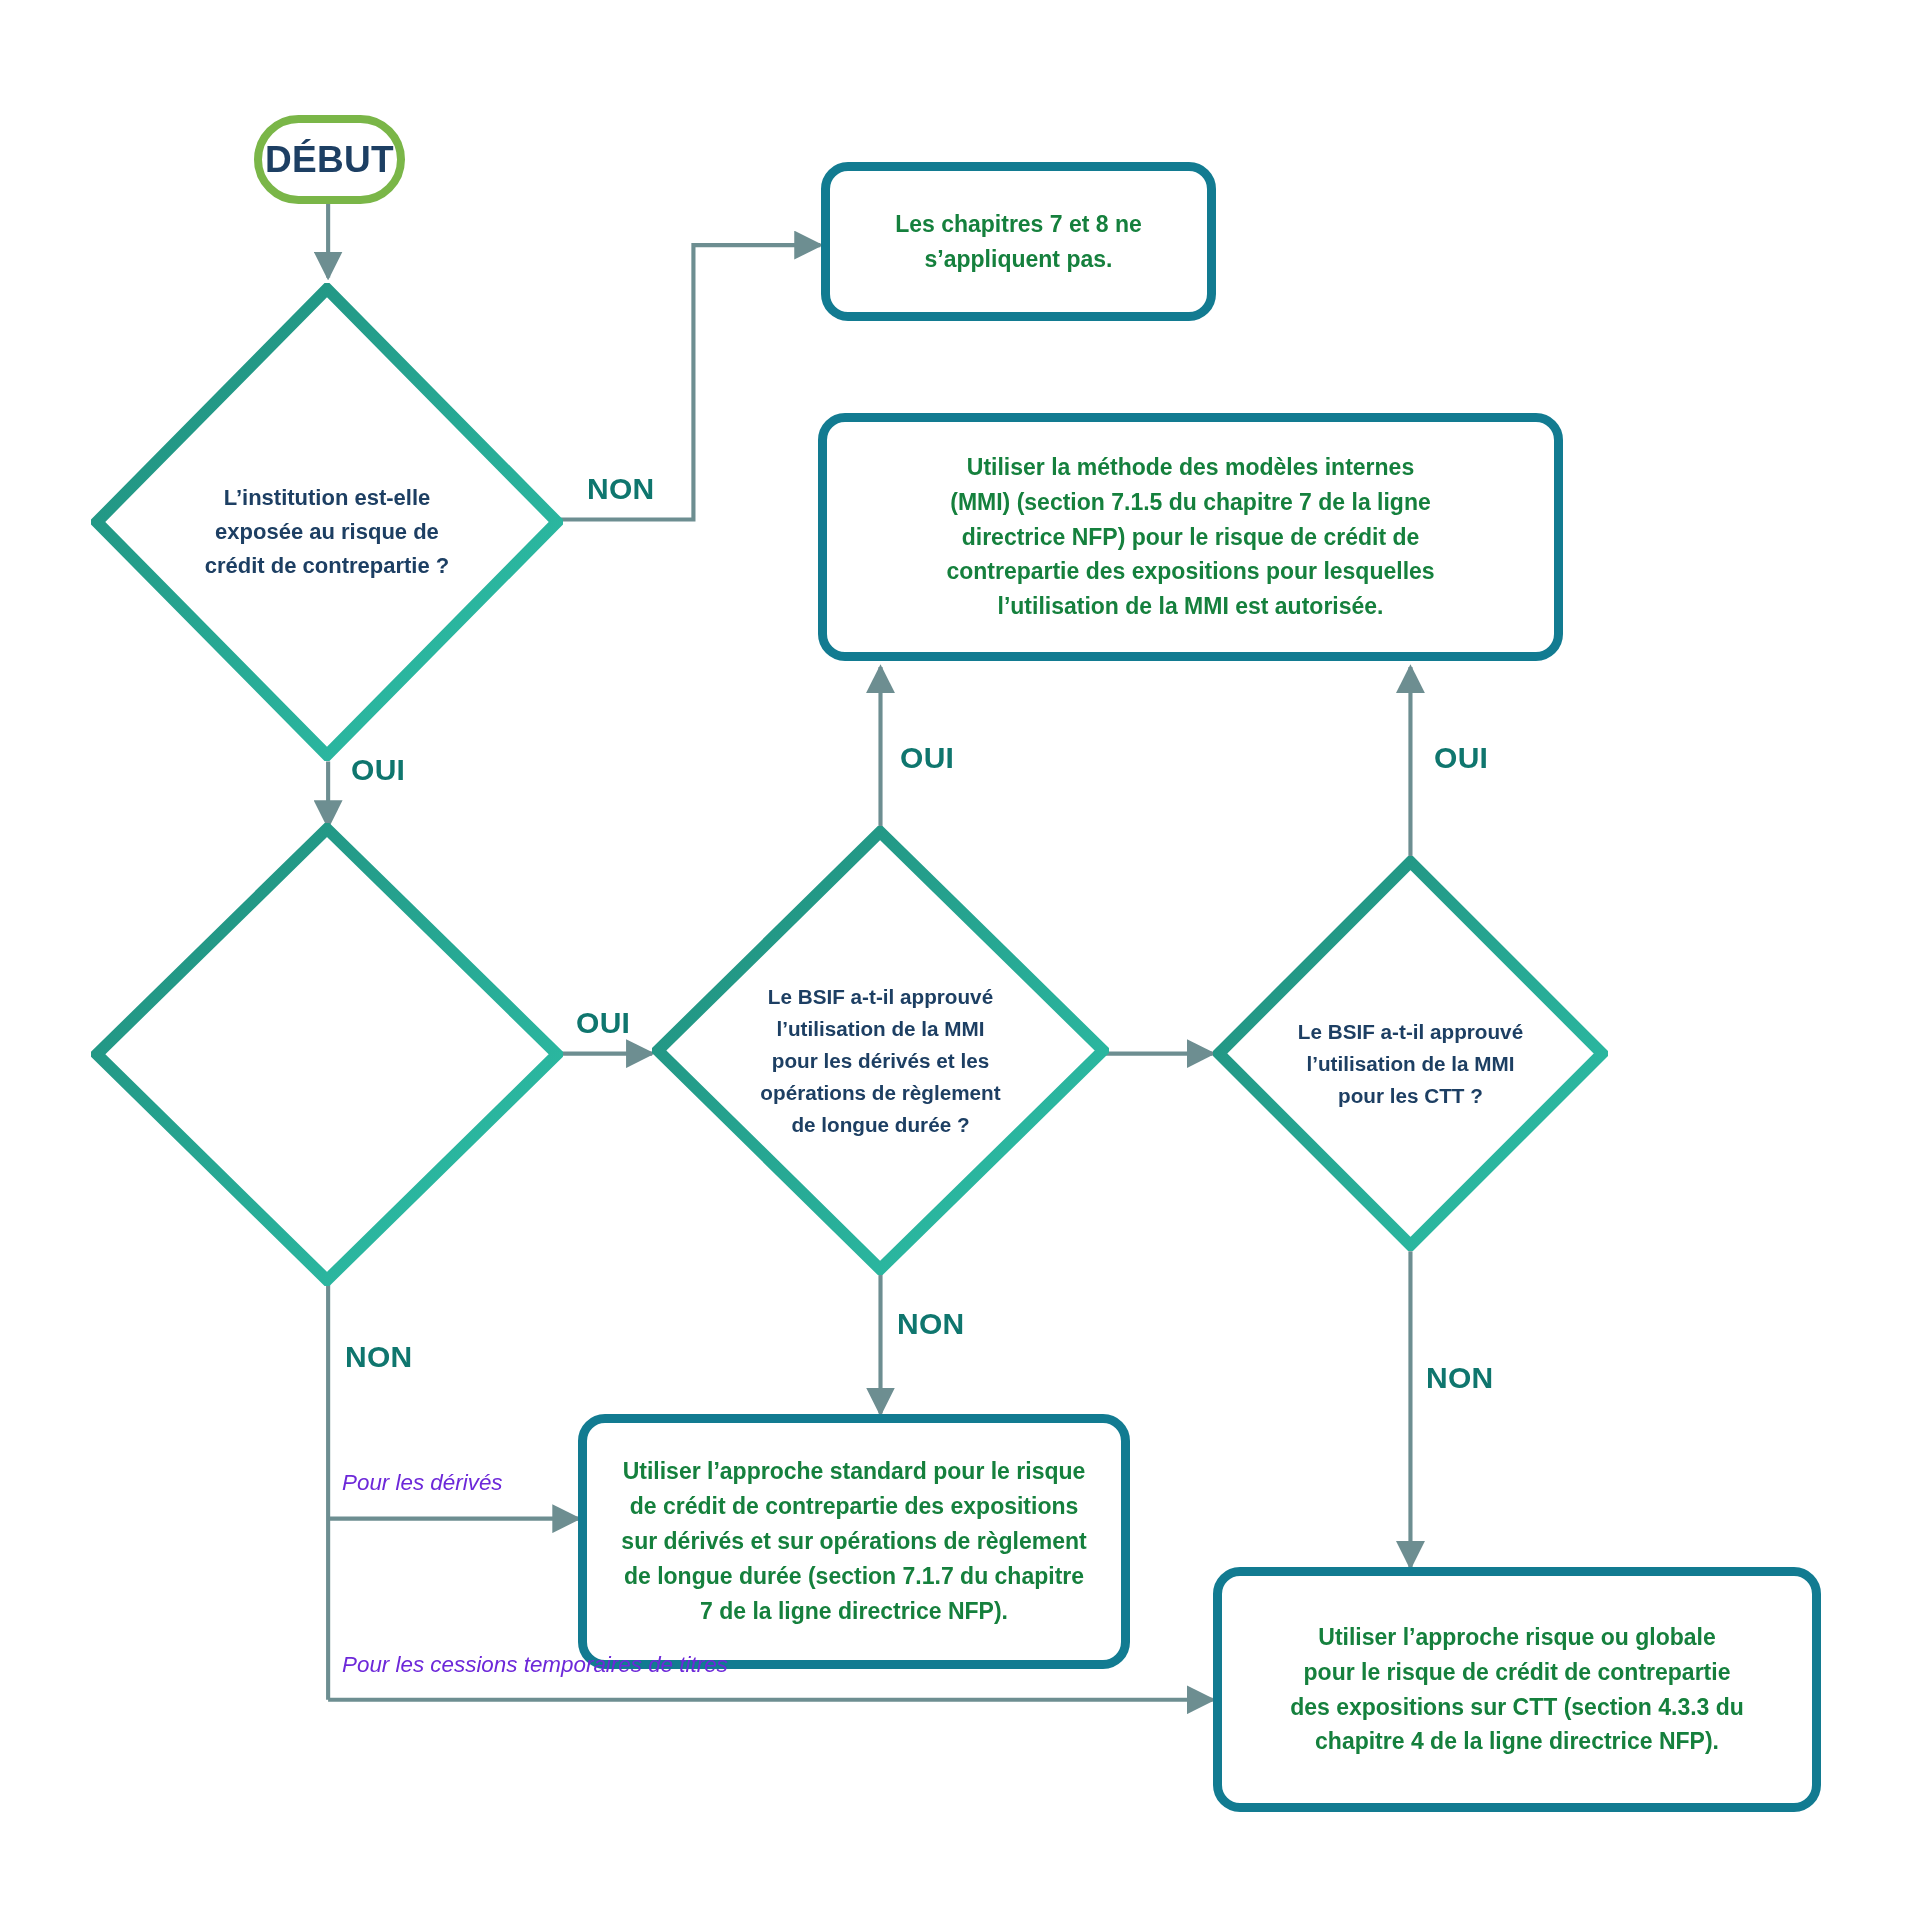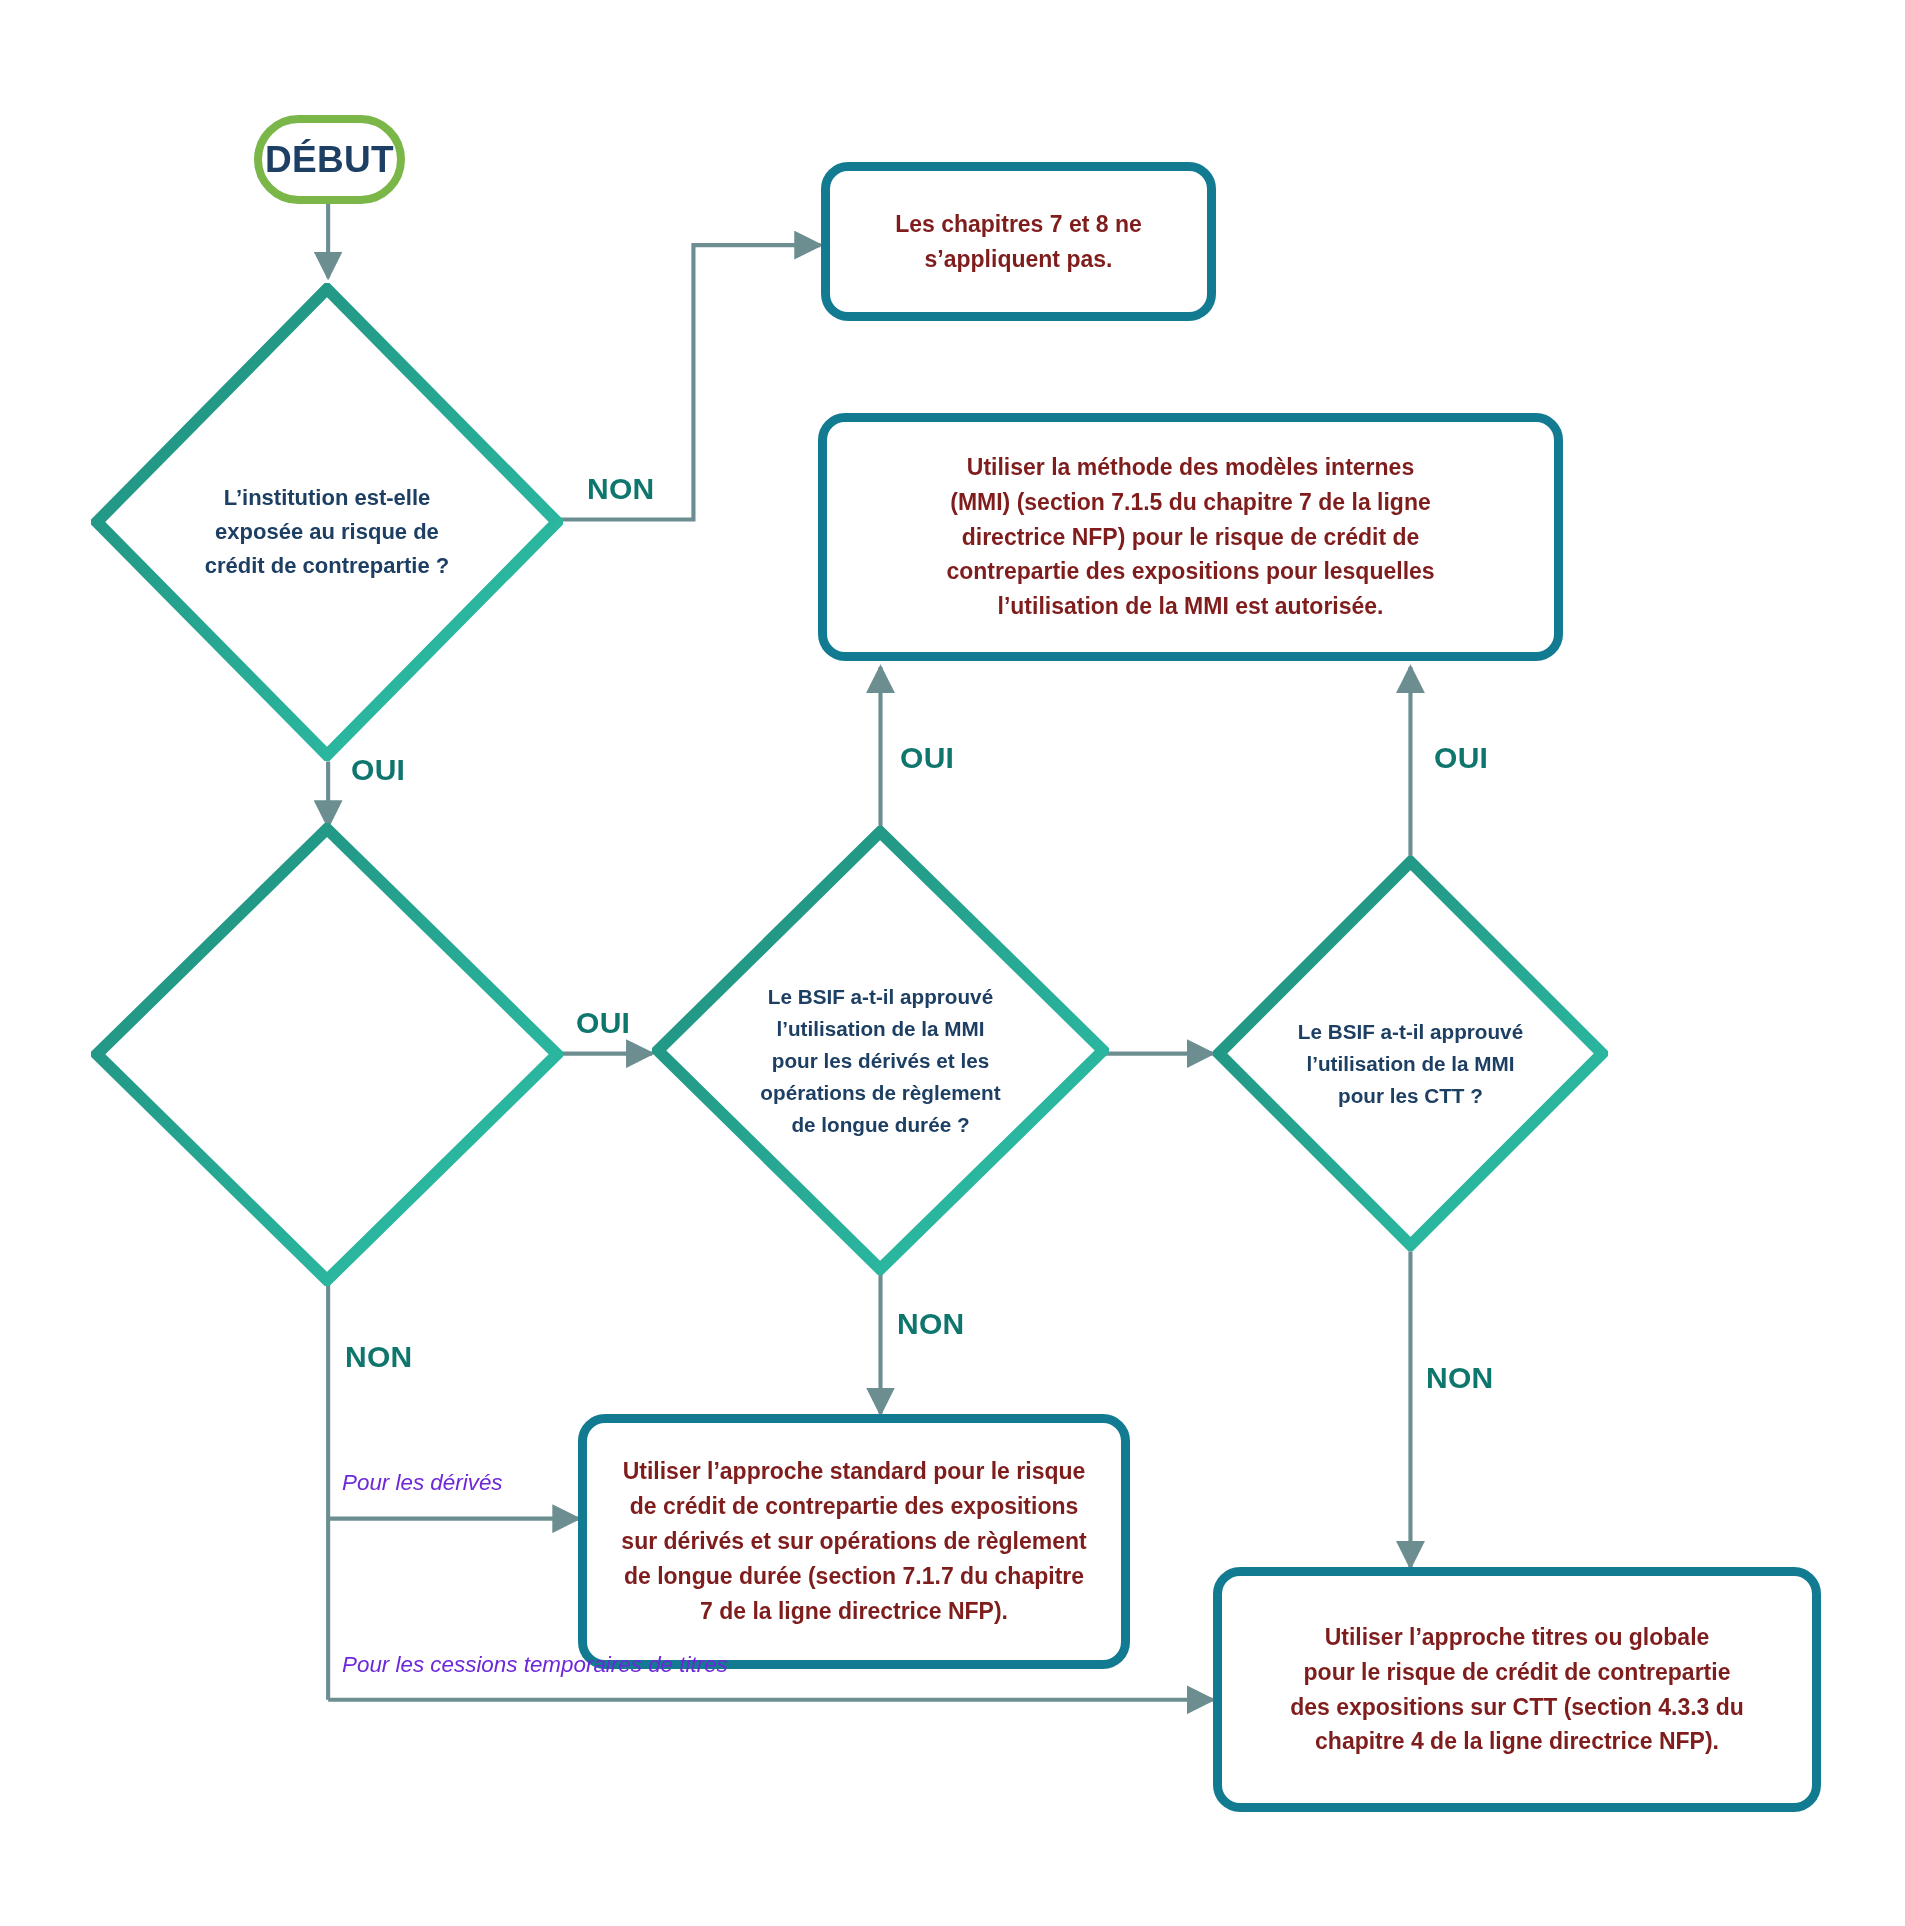--- a/index.html
+++ b/index.html
@@ -52,21 +52,21 @@
     border-radius: 27px;
     background: #ffffff;
     display: flex;
     align-items: center;
     justify-content: center;
     padding: 15.3px 25px;
   }
   .procbox .p-label {
     font-size: 23px;
     font-weight: bold;
-    color: #7f1d1d;
+    color: #15803d;
     line-height: 1.52;
     text-align: center;
   }
 
   
   .diamond {
     position: absolute;
   }
   .diamond svg {
     position: absolute;
@@ -214,21 +214,21 @@
       <div>Utiliser l’approche standard pour le risque</div>
       <div>de crédit de contrepartie des expositions</div>
       <div>sur dérivés et sur opérations de règlement</div>
       <div>de longue durée (section 7.1.7 du chapitre</div>
       <div>7 de la ligne directrice NFP).</div>
     </div>
   </div>
 
   <div class="procbox" style="left:1213px; top:1567px; width:608px; height:245px;">
     <div class="p-label">
-      <div>Utiliser l’approche titres ou globale</div>
+      <div>Utiliser l’approche risque ou globale</div>
       <div>pour le risque de crédit de contrepartie</div>
       <div>des expositions sur CTT (section 4.3.3 du</div>
       <div>chapitre 4 de la ligne directrice NFP).</div>
     </div>
   </div>
 
   <div class="edge-label" style="left:587px; top:472px;">NON</div>
 
   <div class="edge-label" style="left:351px; top:753px;">OUI</div>
 

